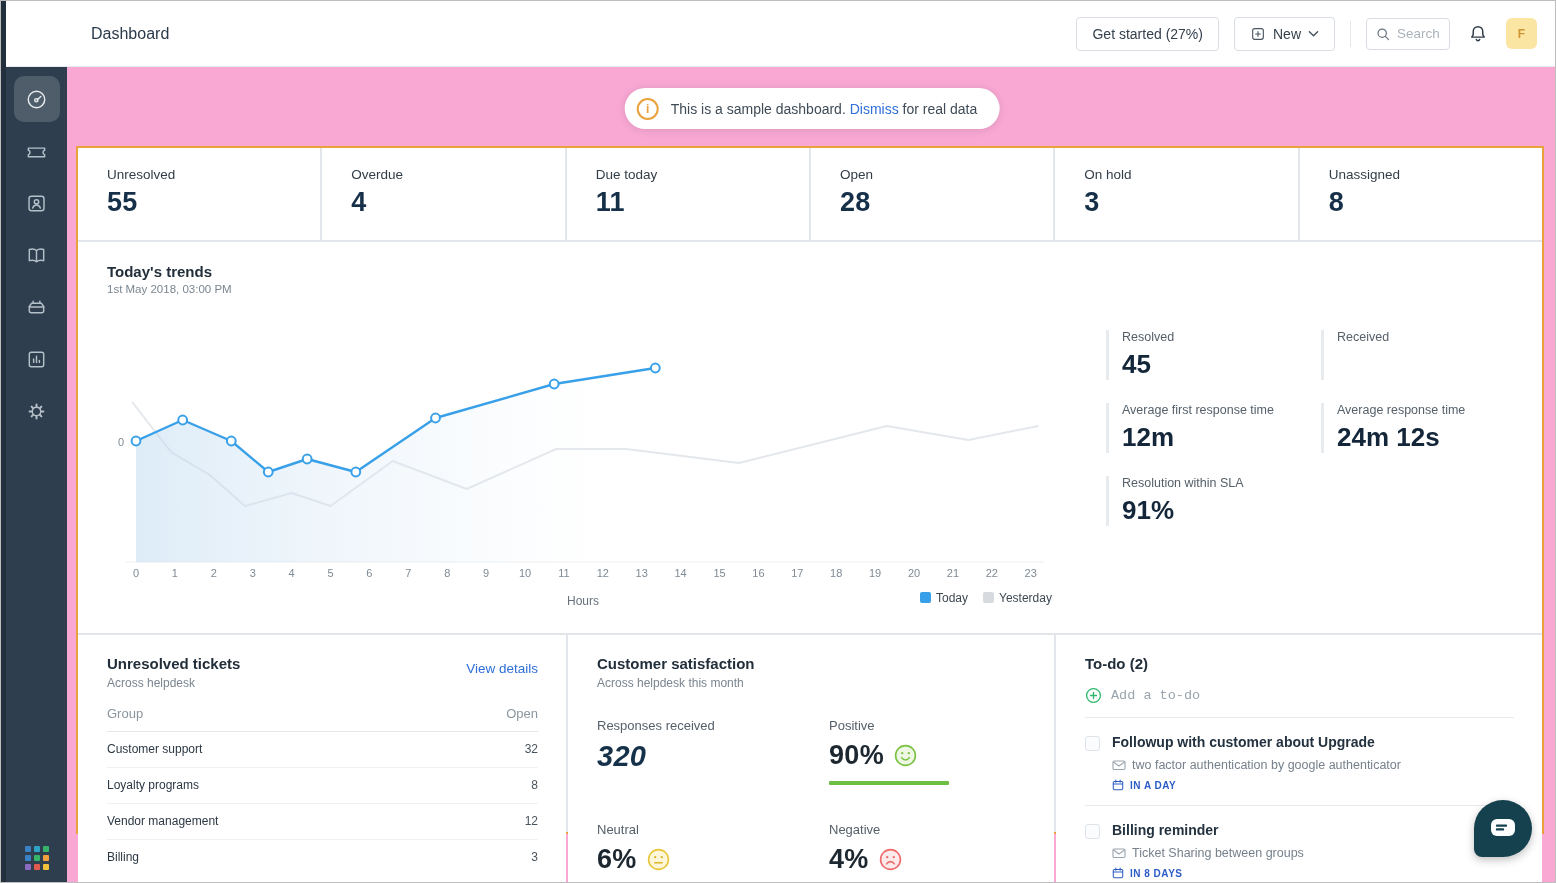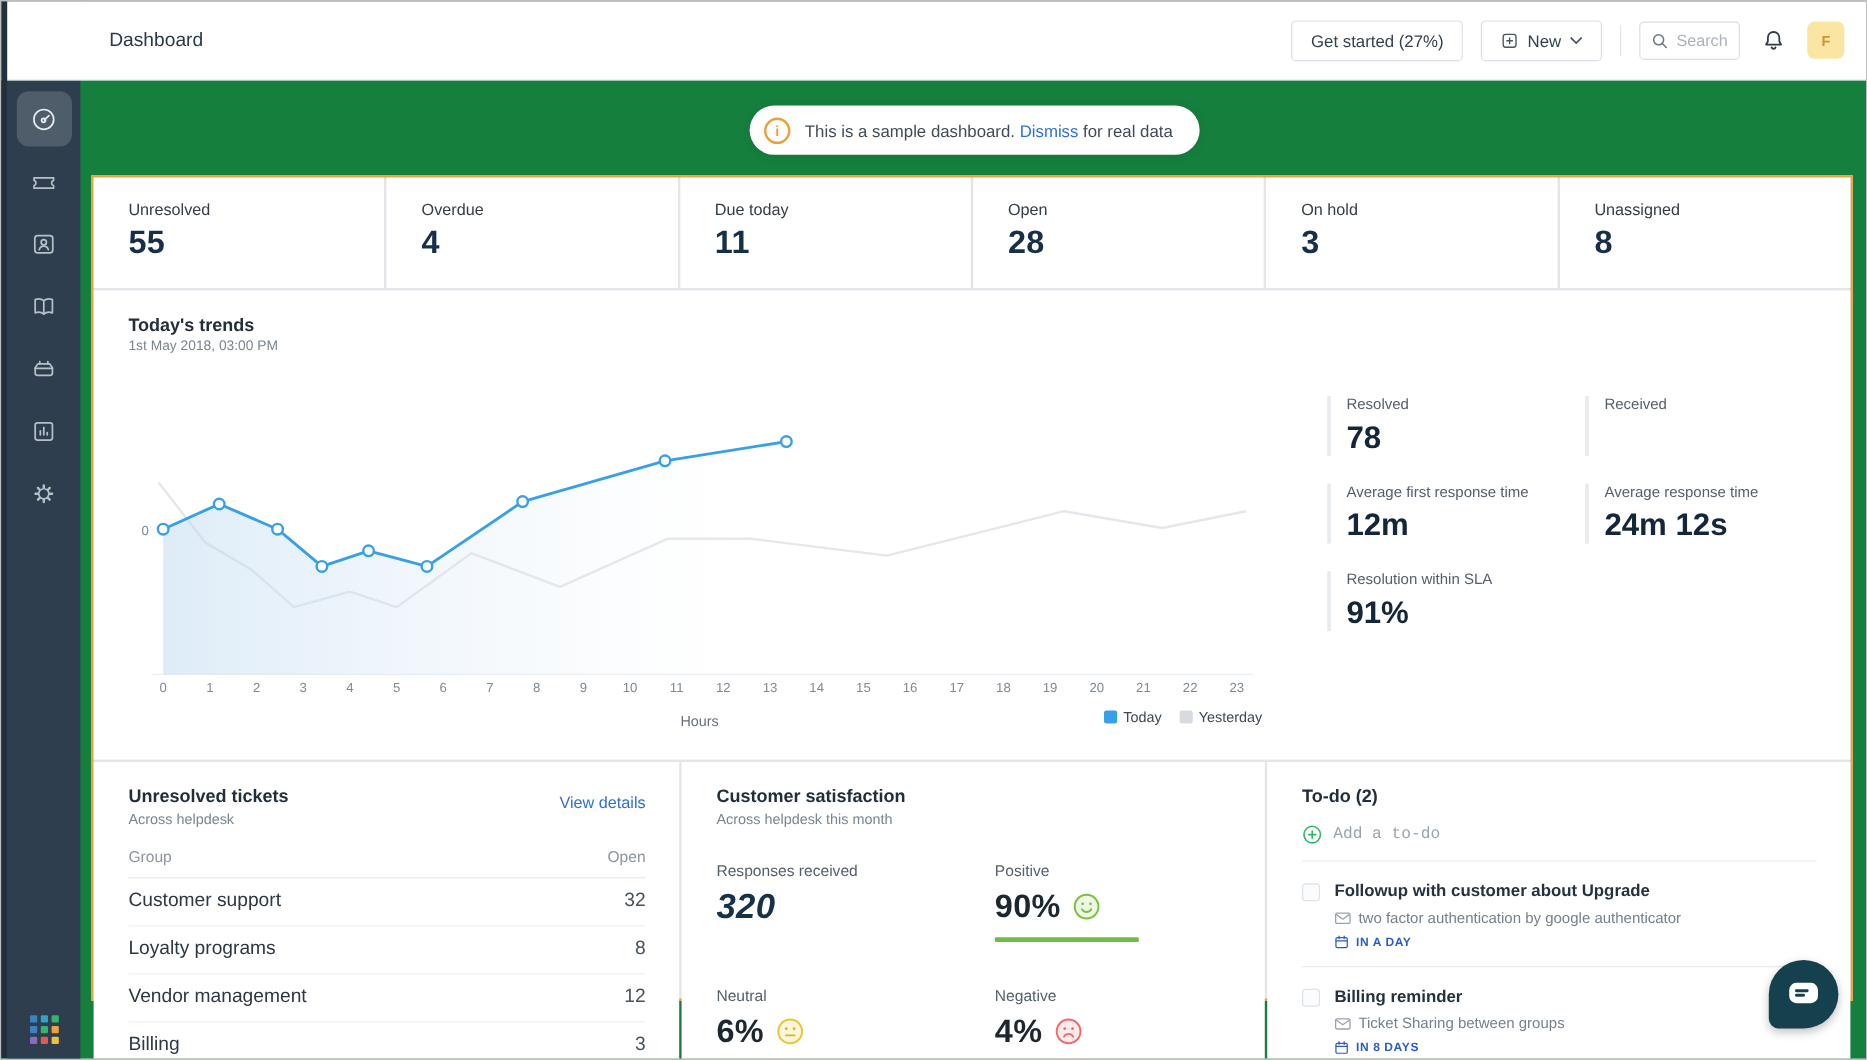--- a/index.html
+++ b/index.html
@@ -1,18 +1,18 @@
 <!DOCTYPE html>
 <html><head>
 <meta charset="utf-8">
 <style>
   * { box-sizing: border-box; margin: 0; padding: 0; }
   html,body { width:1556px; height:883px; }
   body { font-family: "Liberation Sans", "DejaVu Sans", sans-serif; background:#edf0f4; }
-  .screen { position:relative; width:1556px; height:883px; overflow:hidden; border:1px solid #bdbdbd; background:#15803d; }
+  .screen { position:relative; width:1556px; height:883px; overflow:hidden; border:1px solid #bdbdbd; background:#f9a8d4; }
 
   
   .topbar { position:absolute; left:0; top:0; width:100%; height:66px; background:#fff; border-bottom:1px solid #e7eaee; display:flex; align-items:center; z-index:5; }
   .edge-strip { position:absolute; left:0; top:0; bottom:0; width:5px; background:#22303d; z-index:40; }
   .logo { position:absolute; left:5px; top:0; width:61px; height:66px; background:#0da462; display:flex; align-items:center; justify-content:center; }
   .page-title { position:absolute; left:90px; font-size:16px; color:#2a3a4a; font-weight:400; }
   .topbar-right { position:absolute; right:18px; display:flex; align-items:center; gap:15px; }
   .btn { display:flex; align-items:center; gap:7px; height:34px; padding:0 15px; background:#fff; border:1px solid #d9dee4; border-radius:4px; font-size:14px; color:#35414d; cursor:pointer; }
   .v-divider { width:1px; height:26px; background:#e3e7ea; }
   .search-box { display:flex; align-items:center; gap:6px; width:84px; height:32px; border:1px solid #d9dee4; border-radius:4px; padding:0 8px; background:#fff; }
@@ -53,21 +53,21 @@
 
   
   .bottom-row { display:grid; grid-template-columns:488px 486px auto; gap:2px; }
   .panel { background:#fff; position:relative; padding:20px 28px 0 29px; }
   .panel-title { font-size:15px; font-weight:bold; color:#222f3a; }
   .panel-subtitle { font-size:12px; color:#7a8590; margin-top:4px; }
   .view-details { position:absolute; right:28px; top:26px; font-size:13.5px; color:#2e6fd8; text-decoration:none; font-weight:500; cursor:pointer; }
 
   .tix-table { margin-top:16px; }
   .tix-head { display:flex; justify-content:space-between; font-size:13px; color:#8b959e; padding-bottom:10px; border-bottom:1px solid #e4e8eb; }
-  .tix-row { display:flex; justify-content:space-between; align-items:center; font-size:16px; padding:10px 0 11px; border-bottom:1px solid #eef0f3; cursor:pointer; }
+  .tix-row { display:flex; justify-content:space-between; align-items:center; font-size:12px; padding:10px 0 11px; border-bottom:1px solid #eef0f3; cursor:pointer; }
   .tix-row .g { color:#2c3844; font-weight:500; }
   .tix-row .n { color:#49535d; }
 
   .sat-grid { margin-top:28px; display:grid; grid-template-columns:232px auto; row-gap:37px; }
   .sat-label { font-size:13px; color:#55606b; }
   .sat-value-row { display:flex; align-items:center; gap:9px; margin-top:7px; }
   .sat-big { font-size:29px; font-weight:bold; color:#16324a; letter-spacing:0.3px;font-style:italic; }
   .sat-pct { font-size:27px; font-weight:bold; color:#1d2730; letter-spacing:0.3px; }
   .pos-underline { width:120px; height:4px; background:#6fbe44; margin-top:10px; border-radius:1px; }
 
@@ -308,21 +308,21 @@
             <rect x="822" y="238" width="11" height="11" rx="2" fill="#38a0e8"></rect>
             <text x="838" y="248" fill="#3d4852" font-size="12">Today</text>
             <rect x="885" y="238" width="11" height="11" rx="2" fill="#d7dbe0"></rect>
             <text x="901" y="248" fill="#3d4852" font-size="12">Yesterday</text>
           </svg>
       </div>
 
       <div class="trend-metrics">
         <div class="metric">
           <div class="metric-label">Resolved</div>
-          <div class="metric-value">78</div>
+          <div class="metric-value">45</div>
         </div>
         <div class="metric">
           <div class="metric-label">Received</div>
         </div>
         <div class="metric">
           <div class="metric-label">Average first response time</div>
           <div class="metric-value">12m</div>
         </div>
         <div class="metric">
           <div class="metric-label">Average response time</div>

